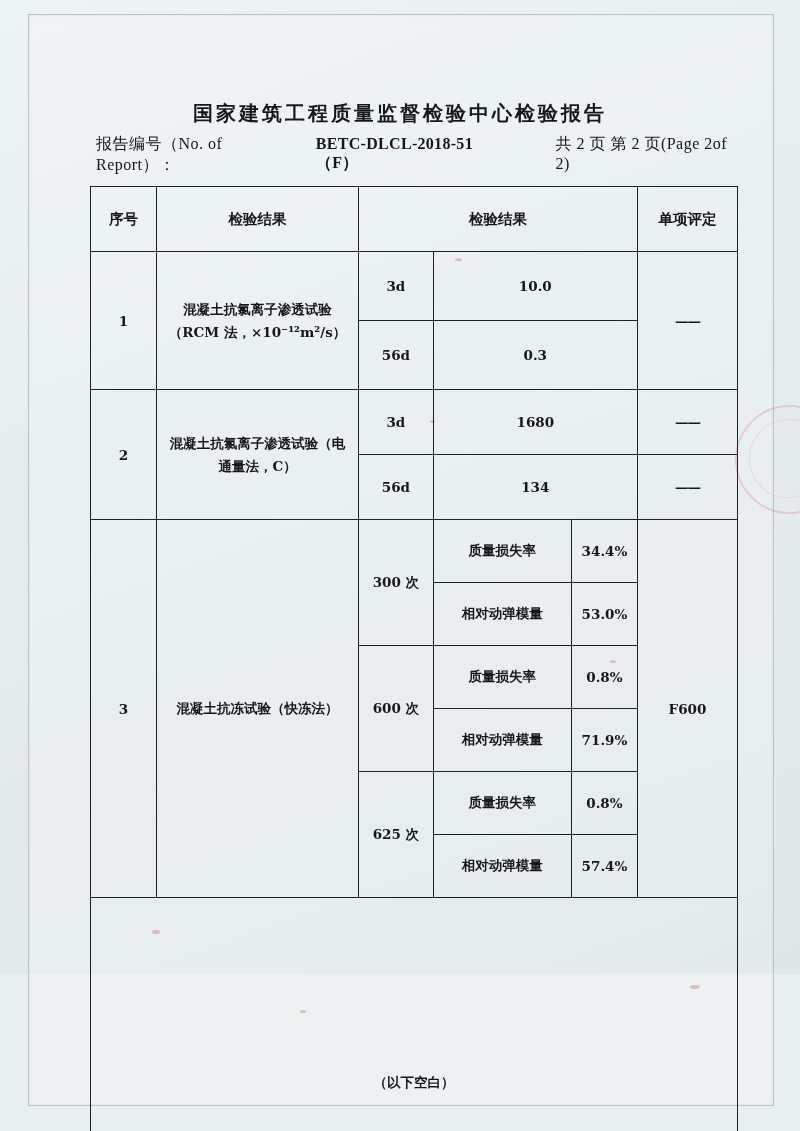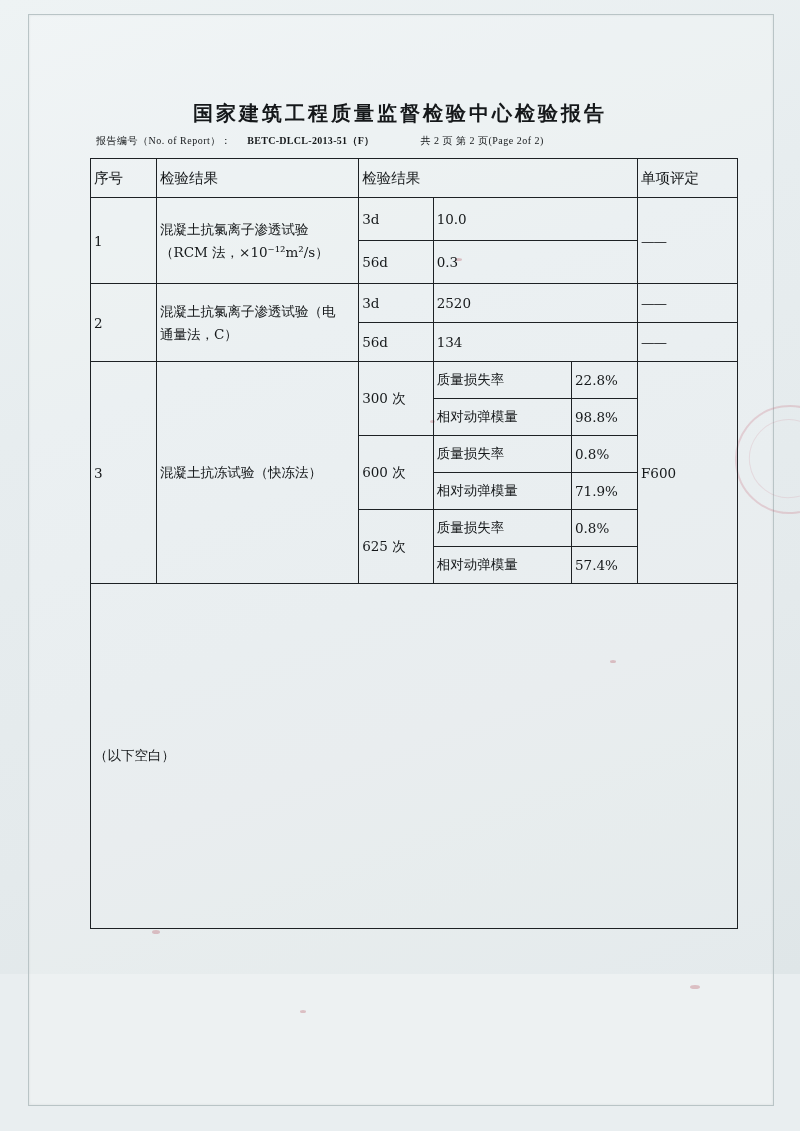--- a/index.html
+++ b/index.html
@@ -47,46 +47,46 @@
     text-align: center;
     font-size: 15px;
     font-weight: bold;
     letter-spacing: 0.2px;
     color: #15181a;
     margin-top: 7px;
     line-height: 1.45;
     font-family: "Liberation Serif", serif;
   }
   .report-line {
-    font-size: 10px;
+    font-size: 16px;
     color: #15181a;
     display: flex;
     align-items: baseline;
     padding-left: 36px;
     gap: 16px;
   }
   .report-line .lbl { letter-spacing: 0.5px; }
   .report-line .num { font-weight: bold; letter-spacing: 0.3px; }
   .report-line .pages { margin-left: 30px; letter-spacing: 0.5px; }
 
   table.report {
     margin-top: 10px;
     border-collapse: collapse;
     width: 648px;
     margin-left: 30px;
     table-layout: fixed;
   }
   table.report td, table.report th {
     border: 1px solid #1d2124;
-    text-align: left;
+    text-align: center;
     vertical-align: middle;
     font-size: 13.5px;
     color: #15181a;
-    font-weight: normal;
-    padding: 2px 3px;
+    font-weight: bold;
+    padding: 15px 3px;
     font-family: "DejaVu Serif", serif;
   }
   table.report th {
     height: 34px;
     font-size: 14.5px;
   }
   .cell-left {
     text-align: left;
     padding-left: 14px;
   }
@@ -159,21 +159,21 @@
   </div>
 
   <div class="content">
 
     <div class="title-cn">国家建筑工程质量监督检验中心检验报告</div>
     <div class="title-en">
     </div>
 
     <div class="report-line">
       <span class="lbl">报告编号（No. of Report）：</span>
-      <span class="num">BETC-DLCL-2013-51（F）</span>
+      <span class="num">BETC-DLCL-2018-51（F）</span>
       <span class="pages">共 2 页  第 2 页(Page 2of 2)</span>
     </div>
 
     <table class="report">
       <colgroup>
         <col style="width:62px">
         <col style="width:190px">
         <col style="width:70px">
         <col style="width:130px">
         <col style="width:62px">
@@ -204,42 +204,42 @@
           <td colspan="2">0.3</td>
         </tr>
 
         <tr>
           <td rowspan="2">2</td>
           <td rowspan="2" class="cell-left item-name">
             <div>混凝土抗氯离子渗透试验（电</div>
             <div>通量法，C）</div>
           </td>
           <td style="height:34px">3d</td>
-          <td colspan="2">2520</td>
+          <td colspan="2">1680</td>
           <td class="dash">——</td>
         </tr>
         <tr>
           <td style="height:34px">56d</td>
           <td colspan="2">134</td>
           <td class="dash">——</td>
         </tr>
 
         <tr>
           <td rowspan="6">3</td>
           <td rowspan="6" class="cell-left item-name">
             <span>混凝土抗冻试验（快冻法）</span>
           </td>
           <td rowspan="2">300 次</td>
           <td style="height:32px">质量损失率</td>
-          <td>22.8%</td>
+          <td>34.4%</td>
           <td rowspan="6">F600</td>
         </tr>
         <tr>
           <td style="height:32px">相对动弹模量</td>
-          <td>98.8%</td>
+          <td>53.0%</td>
         </tr>
         <tr>
           <td rowspan="2">600 次</td>
           <td style="height:32px">质量损失率</td>
           <td>0.8%</td>
         </tr>
         <tr>
           <td style="height:32px">相对动弹模量</td>
           <td>71.9%</td>
         </tr>

